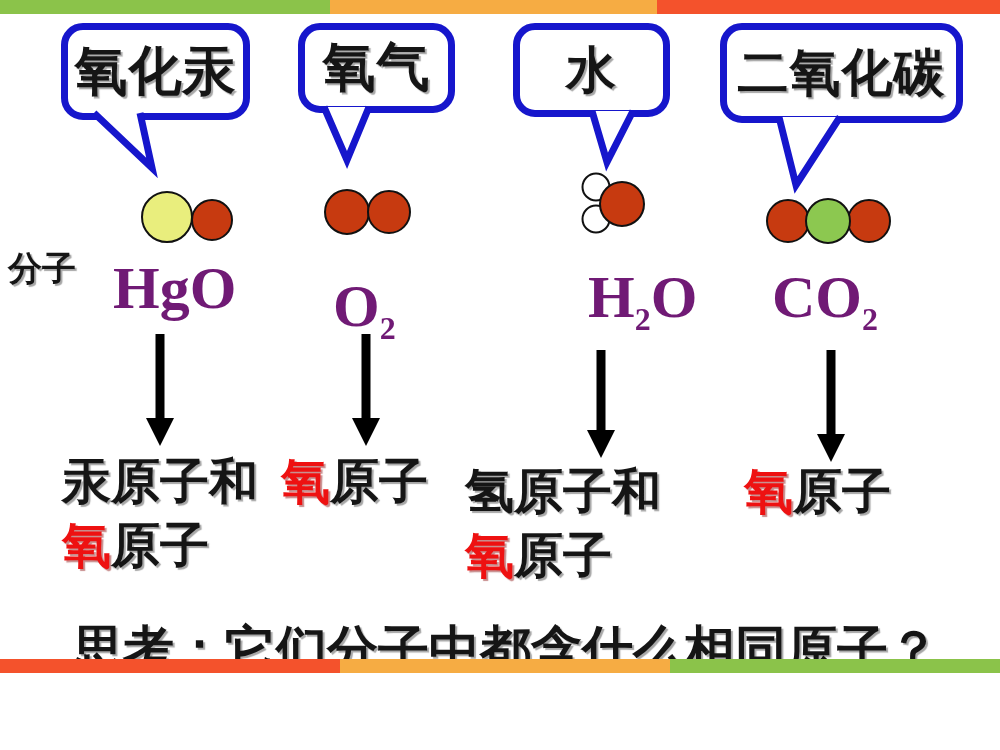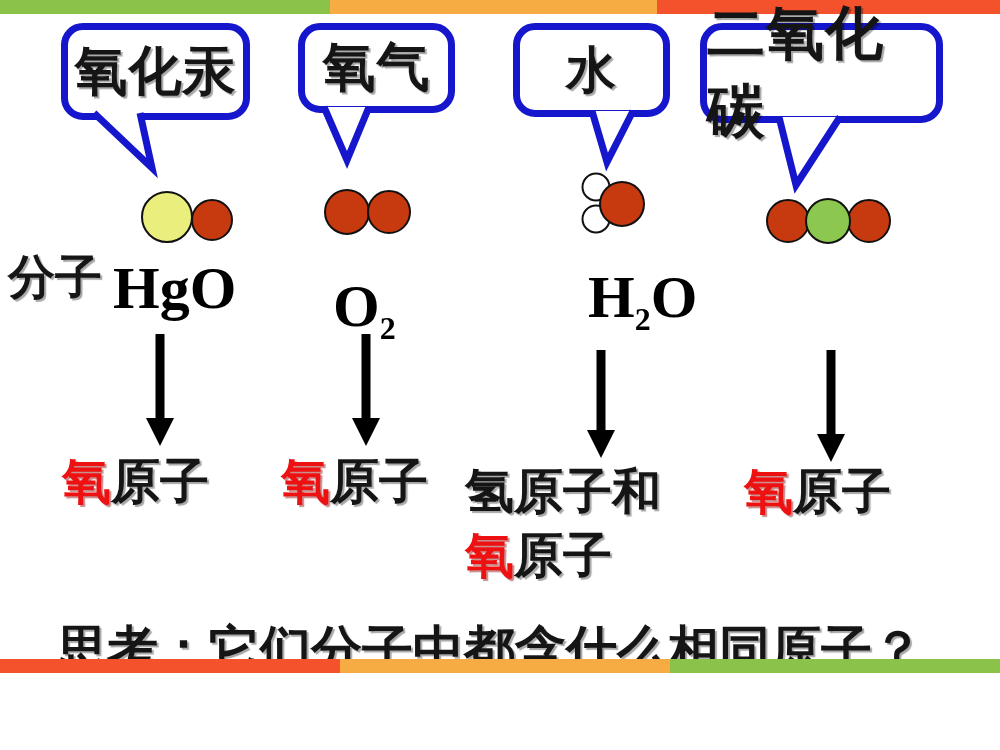--- a/index.html
+++ b/index.html
@@ -20,42 +20,42 @@
   .bar-bottom .seg:nth-child(2){width:330px;}
   .bar-bottom .seg:nth-child(3){width:330px;}
   
   .bubble{position:absolute;background:#fff;border:7px solid #1616cc;border-radius:22px;
           display:flex;align-items:center;justify-content:center;
           font-weight:bold;color:#151515;font-size:53px;
           text-shadow:2px 2px 1px rgba(0,0,0,0.35);letter-spacing:1px;}
   #bubble-hgo{left:61px;top:23px;width:175px;height:83px;}
   #bubble-o2{left:298px;top:23px;width:143px;height:76px;}
   #bubble-h2o{left:513px;top:23px;width:143px;height:80px;font-size:50px;}
-  #bubble-co2{left:700px;top:23px;width:229px;height:86px;font-size:58px;}
+  #bubble-co2{left:720px;top:23px;width:229px;height:86px;font-size:51px;}
   
   .overlay{position:absolute;left:0;top:0;width:1000px;height:750px;pointer-events:none;}
   
   .cjk{position:absolute;font-weight:bold;color:#151515;
        text-shadow:2px 2px 1px rgba(0,0,0,0.35);white-space:nowrap;}
-  #row-label{left:8px;top:246px;font-size:47px;}
+  #row-label{left:8px;top:246px;font-size:34px;}
   .formula{position:absolute;font-family:"Liberation Serif",serif;font-weight:bold;
-           color:#000000;font-size:60px;white-space:nowrap;}
+           color:#701a75;font-size:60px;white-space:nowrap;}
   .formula sub{font-size:32px;line-height:0;}
   #formula-hgo{left:113px;top:254px;}
   #formula-o2{left:333px;top:272px;}
   #formula-h2o{left:556px;top:263px;margin-left:32px;}
   #formula-co2{left:772px;top:263px;}
   .atoms-col{position:absolute;font-weight:bold;font-size:49px;line-height:64px;
              color:#151515;text-shadow:2px 2px 1px rgba(0,0,0,0.35);white-space:nowrap;}
   #atoms-col-1{left:62px;top:449px;}
   #atoms-col-2{left:281px;top:449px;}
   #atoms-col-3{left:465px;top:459px;}
   #atoms-col-4{left:744px;top:459px;}
   .red-char{color:#ee1111;text-shadow:2px 2px 1px rgba(130,0,0,0.45);}
-  #question{left:56px;top:616px;font-size:51px;}
+  #question{left:72px;top:616px;font-size:51px;}
 </style>
 </head>
 <body>
 
 <div class="slide">
 
   <div class="bar bar-top">
     <div class="seg seg-green"></div>
     <div class="seg seg-orange"></div>
     <div class="seg seg-red"></div>
@@ -125,22 +125,26 @@
 
   <div class="formula" id="formula-hgo">
     <span>HgO</span>
   </div>
   <div class="formula" id="formula-o2">
     <span>O</span><sub>2</sub>
   </div>
   <div class="formula" id="formula-h2o">
     <span>H</span><sub>2</sub><span>O</span>
   </div>
+  <div class="formula" id="formula-co2">
+    <span>CO</span><sub>2</sub>
+  </div>
 
   <div class="atoms-col" id="atoms-col-1">
+    <div><span>汞原子和</span></div>
     <div><span class="red-char">氧</span><span>原子</span></div>
   </div>
   <div class="atoms-col" id="atoms-col-2">
     <div><span class="red-char">氧</span><span>原子</span></div>
   </div>
   <div class="atoms-col" id="atoms-col-3">
     <div><span>氢原子和</span></div>
     <div><span class="red-char">氧</span><span>原子</span></div>
   </div>
   <div class="atoms-col" id="atoms-col-4">

